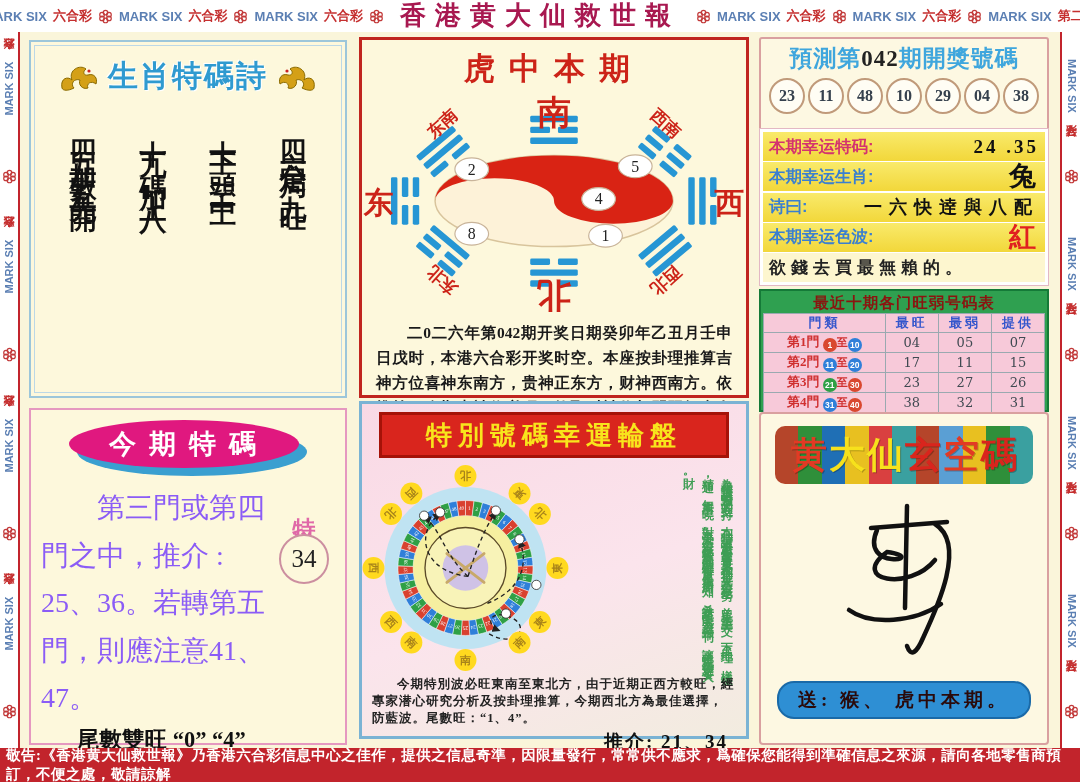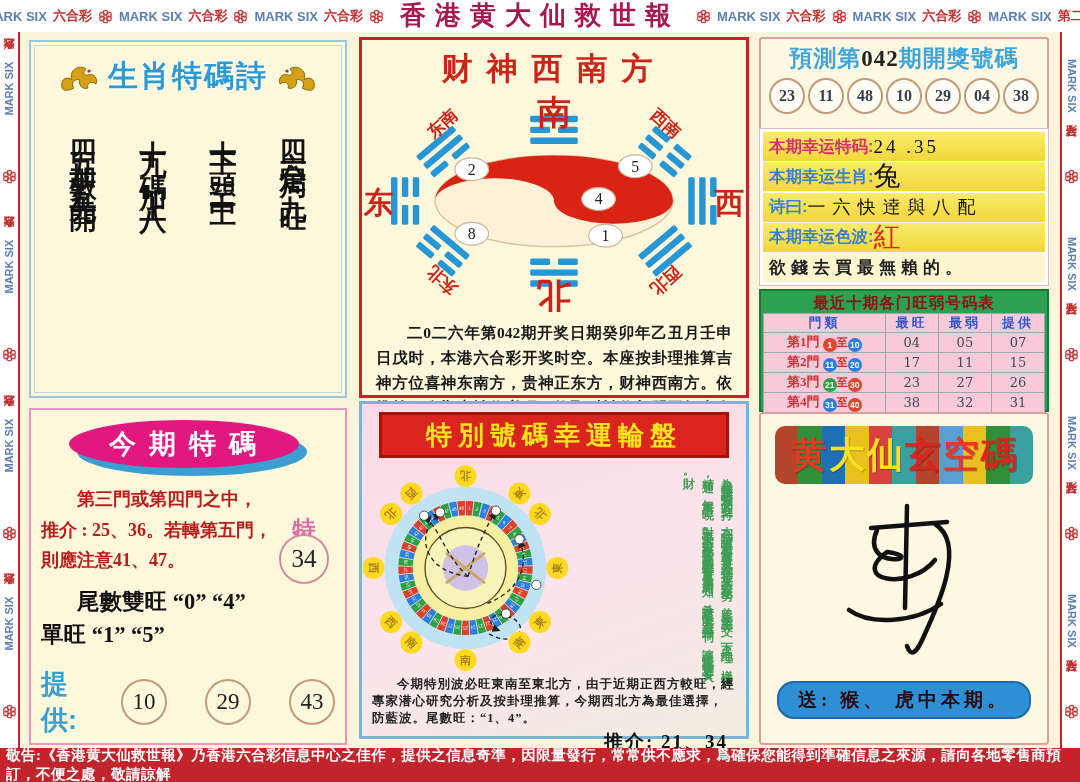--- a/index.html
+++ b/index.html
@@ -43,21 +43,21 @@
   .pred-balls{display:flex;justify-content:space-between;padding:4px 8px 0 8px}
   .ballc{width:32px;height:32px;border-radius:50%;background:#fffdf4;border:2px solid #c09a7a;
          display:flex;align-items:center;justify-content:center;font-size:16px;font-weight:bold;color:#35404d}
   
   .p-lucky{left:739px;top:96px;width:290px;height:158px;background:#fff;border:1px solid #e3b8c4;
            display:flex;flex-direction:column;justify-content:space-between;padding:3px}
   .lk-row{background:linear-gradient(180deg,#f9ea6b,#f2d73a);display:flex;align-items:center;
           padding:1px 6px;min-height:27px}
   .lk-label{font-family:"Liberation Sans",sans-serif;font-weight:bold;font-size:16.5px;color:#3a7fd0;white-space:nowrap}
   .lk-label.mag{color:#d4326e}
-  .lk-val{flex:1;text-align:left;font-weight:normal;font-size:19px;color:#111;letter-spacing:3px}
+  .lk-val{flex:1;text-align:right;font-weight:bold;font-size:19px;color:#111;letter-spacing:3px}
   .lk-val.big{font-size:27px;line-height:27px}
   .lk-val.red{color:#e02020}
   .lk-poem1 .lk-val{font-size:18px;letter-spacing:7px}
   .lk-row.pale{background:#fdf6cf;font-size:17px}
   .lk-line2{font-size:17px;letter-spacing:5px;color:#222;font-weight:bold}
   
   .p-table{left:739px;top:257px;width:290px;height:123px;background:#2fa050;border:2px solid #157a38;padding:2px}
   .tb-title{text-align:center;color:#8a1510;font-weight:bold;font-size:15.5px;letter-spacing:1px;line-height:20px}
   .tb-grid{width:100%;border-collapse:collapse;background:#f7c9d9}
   .tb-grid th,.tb-grid td{border:1px solid #9aa9b0;font-size:13px;text-align:center;padding:0;height:18px}
@@ -67,21 +67,21 @@
             line-height:14px;text-align:center;font-weight:bold;vertical-align:-2px;font-family:"Liberation Sans",sans-serif}
   .zhi{color:#d03030;font-size:11px;font-weight:bold}
   .tb-val{color:#404a52;font-family:"DejaVu Serif",serif}
   
   .p-special{left:9px;top:376px;width:318px;height:337px;background:#fdf8dc;border:2px solid #e598c0;padding:6px 10px}
   .sp-ellwrap{position:relative;width:238px;height:56px;margin:4px auto 0 auto}
   .sp-ell-sh{position:absolute;left:8px;top:8px;width:230px;height:48px;border-radius:50%;background:#3a9fd0}
   .sp-ell{position:absolute;left:0;top:0;width:230px;height:48px;border-radius:50%;background:#e0187f;
           display:flex;align-items:center;justify-content:center;color:#fff;font-size:27px;font-weight:bold;letter-spacing:13px;padding-left:10px;box-sizing:border-box}
   .sp-main{display:flex;margin-top:8px}
-  .sp-body{width:232px;font-size:18px;line-height:1.7;color:#b91c1c;text-indent:2em;font-weight:bold}
+  .sp-body{width:232px;font-size:28px;line-height:1.7;color:#8b5cf6;text-indent:2em;font-weight:normal}
   .sp-side{width:62px;display:flex;flex-direction:column;align-items:center;gap:8px;padding-top:14px}
   .sp-send{writing-mode:vertical-rl;color:#e068a8;font-size:23px;font-weight:bold;letter-spacing:14px}
   .sp-sendnum{width:46px;height:46px;border-radius:50%;border:2px solid #cc8fa0;display:flex;align-items:center;
               justify-content:center;font-size:25px;color:#222;background:#fdf8dc}
   .sp-line{font-size:22.5px;font-weight:bold;color:#111;margin-top:2px}
   .sp-line.ind{text-indent:1.6em}
   .sp-offer{display:flex;align-items:center;gap:26px;margin-top:16px}
   .sp-offer-label{color:#3a9fd0;font-size:27px;font-weight:bold;font-family:"Liberation Sans",sans-serif}
   .offerc{width:42px;height:42px;border-radius:50%;border:2px solid #c09a7a;background:#fdf8dc;display:flex;
           align-items:center;justify-content:center;font-size:23px;color:#222}
@@ -317,21 +317,21 @@
       </div>
       <div class="zp-cols">
         <span class="zp-col">四六定局一九旺</span>
         <span class="zp-col">上下一頭三中二</span>
         <span class="zp-col">十九一碼加上八</span>
         <span class="zp-col">四五加數五先開</span>
       </div>
     </div>
 
     <div class="panel p-taiji">
-      <div class="tj-title">财神西南方</div>
+      <div class="tj-title">虎中本期</div>
       <svg id="bagua" width="384" height="222" viewBox="0 0 386 224">
           <ellipse cx="193" cy="112" rx="120" ry="46" fill="#fdf2d8" stroke="#d8c49c" stroke-width="1.5"></ellipse>
           <path d="M -1,0 A 1,1 0 0 1 1,0 A 0.5,0.5 0 0 1 0,0 A 0.5,0.5 0 0 0 -1,0 Z" transform="translate(193,112) scale(120,46)" fill="#d92314"></path>
           <g fill="#2696d4" transform="translate(193,40) rotate(0)">
             <rect x="-24" y="-14" width="48" height="6.5" rx="1.5"></rect>
             <rect x="-24" y="-3" width="20" height="6.5" rx="1.5"></rect>
             <rect x="4" y="-3" width="20" height="6.5" rx="1.5"></rect>
             <rect x="-24" y="8" width="48" height="6.5" rx="1.5"></rect>
           </g>
           <g fill="#2696d4" transform="translate(193,184) rotate(0)">

